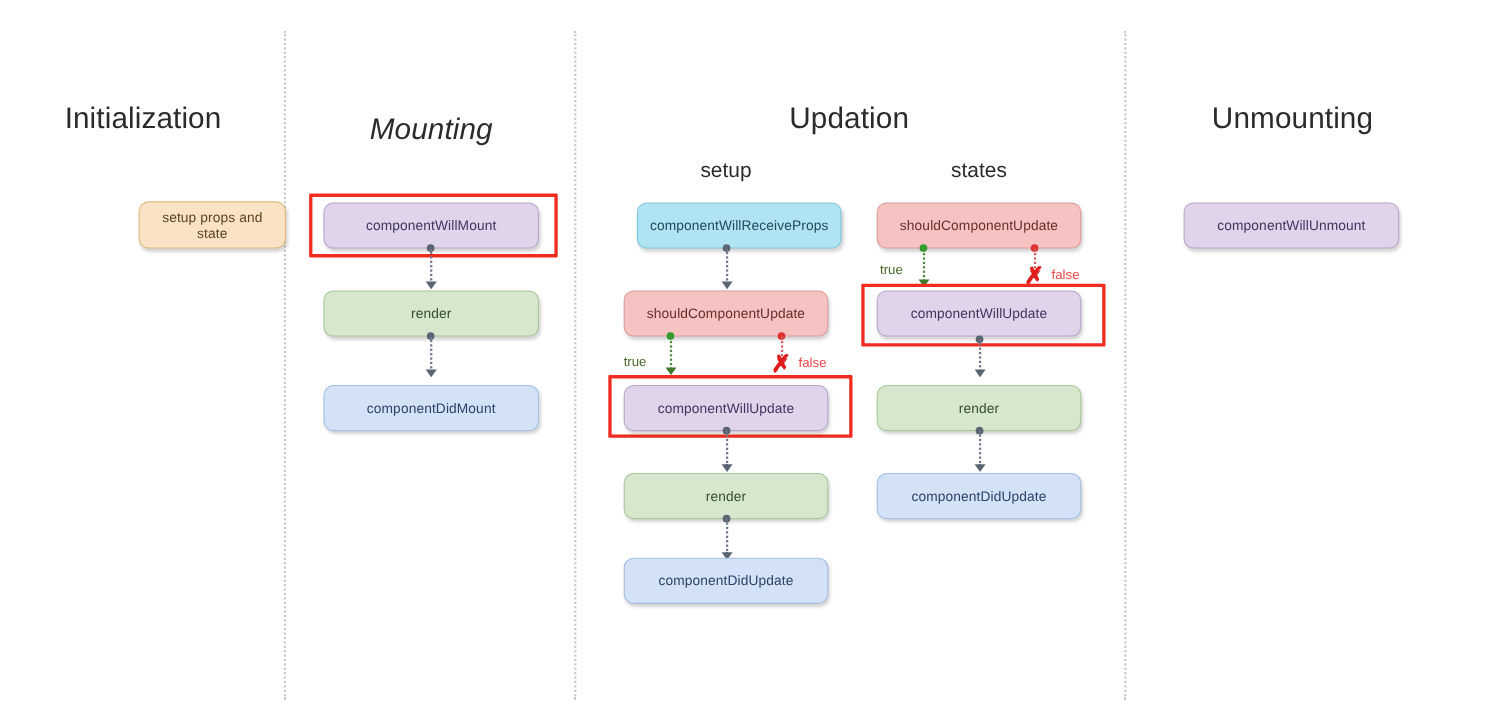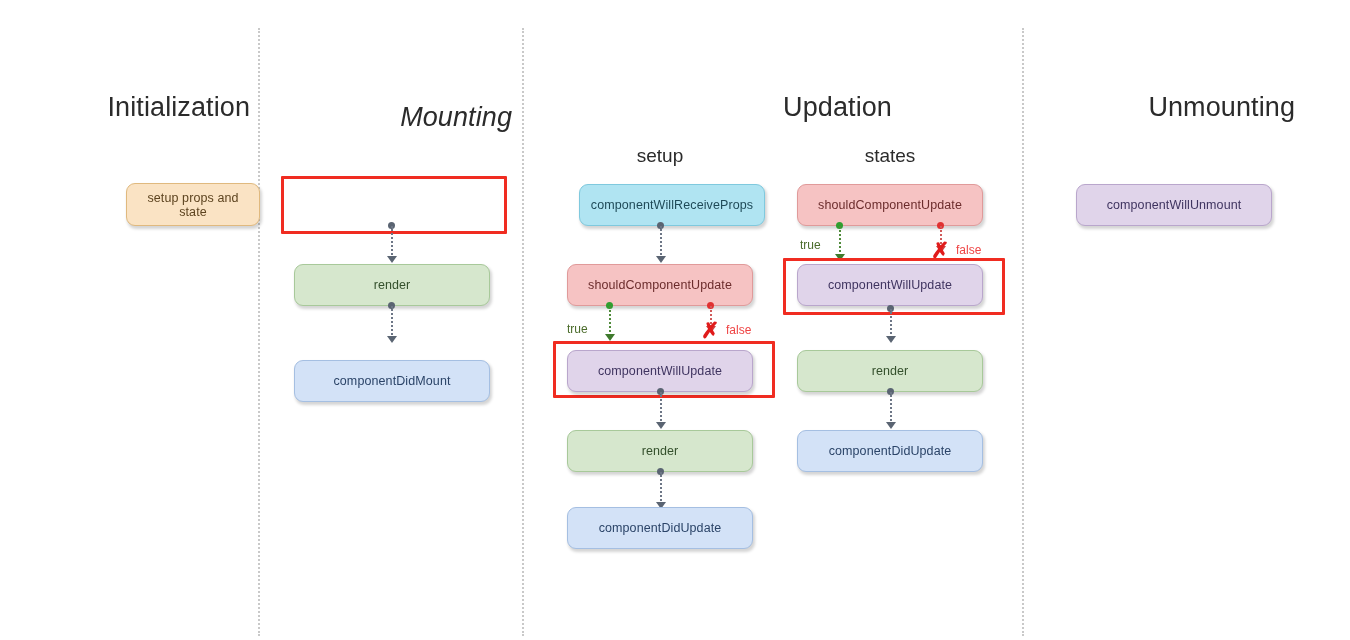--- a/index.html
+++ b/index.html
@@ -24,21 +24,21 @@
     position: absolute;
     top: 28px;
     height: 608px;
     width: 1px;
     border-left: 2px dotted #c9c9c9;
   }
 
   
   .section-title {
     position: absolute;
-    text-align: right;
+    text-align: center;
     font-size: 27px;
     font-weight: 400;
     color: #2b2b2b;
     letter-spacing: 0.1px;
     white-space: nowrap;
   }
   .sub-title {
     position: absolute;
     text-align: center;
     font-size: 19px;
@@ -159,32 +159,33 @@
   <div class="sep" style="left:1022px;"></div>
 
   <div class="section-title" style="left:10px; top:92px; width:240px;">Initialization</div>
 
   <div class="node orange" style="left:94px; top:183px; width:134px; height:43px;margin-left:32px;">setup props and state</div>
 
   <div class="section-title" style="left:272px; top:102px; width:240px;font-style:italic;">Mounting</div>
 
   <div class="highlight" style="left:281px; top:176px; width:226px; height:58px;"></div>
 
+  <div class="node purple" style="left:294px; top:184px; width:196px; height:42px;">componentWillMount</div>
 
   <div class="dot" style="left:388px; top:222px;"></div>
   <div class="connector" style="left:391px; top:226px; height:32px;"></div>
   <div class="arrow" style="left:387px; top:256px;"></div>
 
   <div class="node green" style="left:294px; top:264px; width:196px; height:42px;">render</div>
 
   <div class="dot" style="left:388px; top:302px;"></div>
   <div class="connector" style="left:391px; top:306px; height:32px;"></div>
   <div class="arrow" style="left:387px; top:336px;"></div>
 
-  <div class="node blue" style="left:294px; top:360px; width:196px; height:42px;">componentDidMount</div>
+  <div class="node blue" style="left:294px; top:350px; width:196px; height:42px;">componentDidMount</div>
 
   <div class="section-title" style="left:652px; top:92px; width:240px;">Updation</div>
 
   <div class="sub-title" style="left:560px; top:145px; width:200px;">setup</div>
 
   <div class="node cyan" style="left:567px; top:184px; width:186px; height:42px;margin-left:12px;">componentWillReceiveProps</div>
 
   <div class="dot" style="left:657px; top:222px;"></div>
   <div class="connector" style="left:660px; top:226px; height:32px;"></div>
   <div class="arrow" style="left:656px; top:256px;"></div>

